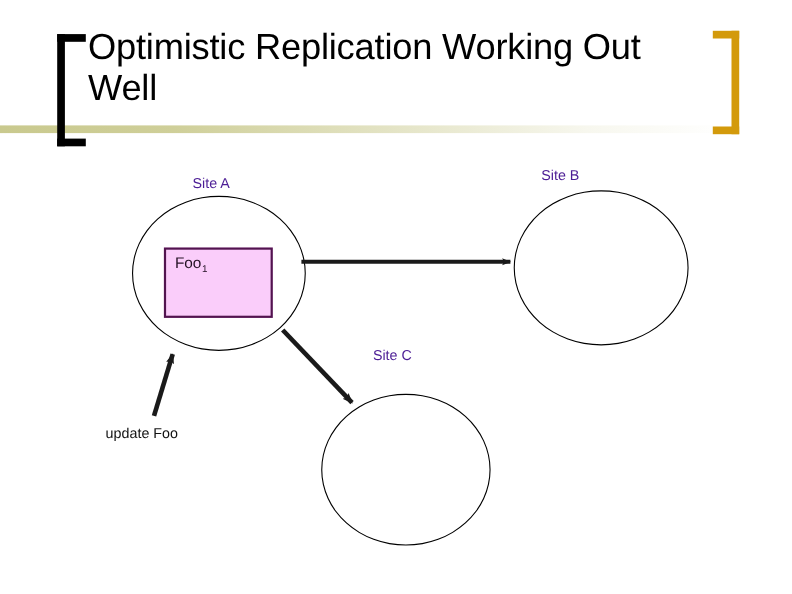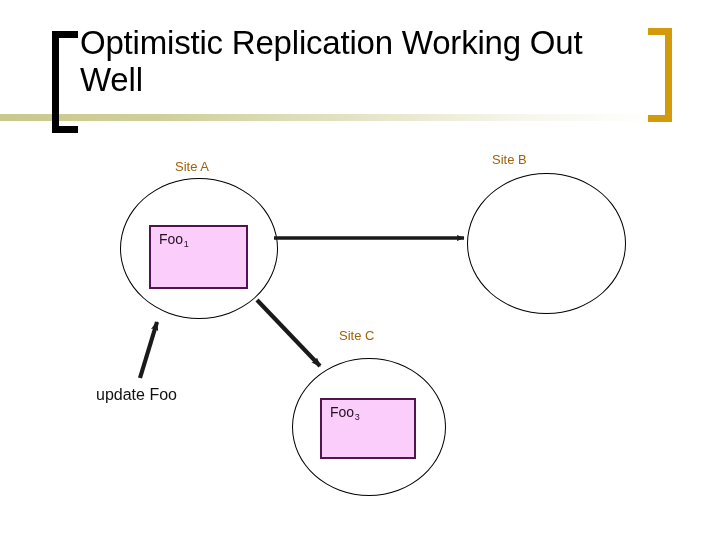--- a/index.html
+++ b/index.html
@@ -76,27 +76,27 @@
     position: absolute;
     left: 0;
     top: 0;
     width: 720px;
     height: 540px;
   }
 
   .site-label {
     position: absolute;
     font-size: 13px;
-    color: #a16207;
+    color: #4c1d95;
     white-space: nowrap;
   }
 
   .annot-label {
     position: absolute;
-    font-size: 16px;
+    font-size: 13px;
     color: #111111;
     white-space: nowrap;
   }
 
   .site-circle {
     position: absolute;
     border: 1px solid #000000;
     border-radius: 50%;
     box-sizing: border-box;
     background: transparent;
@@ -148,25 +148,22 @@
 
     <div class="site-label" style="left:175px; top:159px;">Site A</div>
     <div class="site-circle" style="left:120px; top:178px; width:158px; height:141px;"></div>
     <div class="data-box" style="left:149px; top:225px; width:99px; height:64px;">
       <span class="box-label"><span>Foo</span><sub>1</sub></span>
     </div>
 
     <div class="site-label" style="left:492px; top:152px;">Site B</div>
     <div class="site-circle" style="left:467px; top:173px; width:159px; height:141px;"></div>
 
-    <div class="site-label" style="left:339px; top:328px;">Site C</div>
+    <div class="site-label" style="left:339px; top:315px;">Site C</div>
     <div class="site-circle" style="left:292px; top:358px; width:154px; height:138px;"></div>
-    <div class="data-box" style="left:320px; top:398px; width:96px; height:61px;">
-      <span class="box-label"><span>Foo</span><sub>3</sub></span>
-    </div>
 
     <div class="annot-label" style="left:96px; top:386px;">update Foo</div>
 
     <svg class="arrows" viewBox="0 0 720 540">
       <defs>
         <marker id="ah-thin" markerWidth="9" markerHeight="9" refX="7.5" refY="3.2" orient="auto" markerUnits="userSpaceOnUse">
           <path d="M0,0 L8,3.2 L0,6.4 L1.6,3.2 z" fill="#1a1a1a"></path>
         </marker>
         <marker id="ah-thick" markerWidth="11" markerHeight="11" refX="8.5" refY="3.8" orient="auto" markerUnits="userSpaceOnUse">
           <path d="M0,0 L9.5,3.8 L0,7.6 L2,3.8 z" fill="#1a1a1a"></path>

